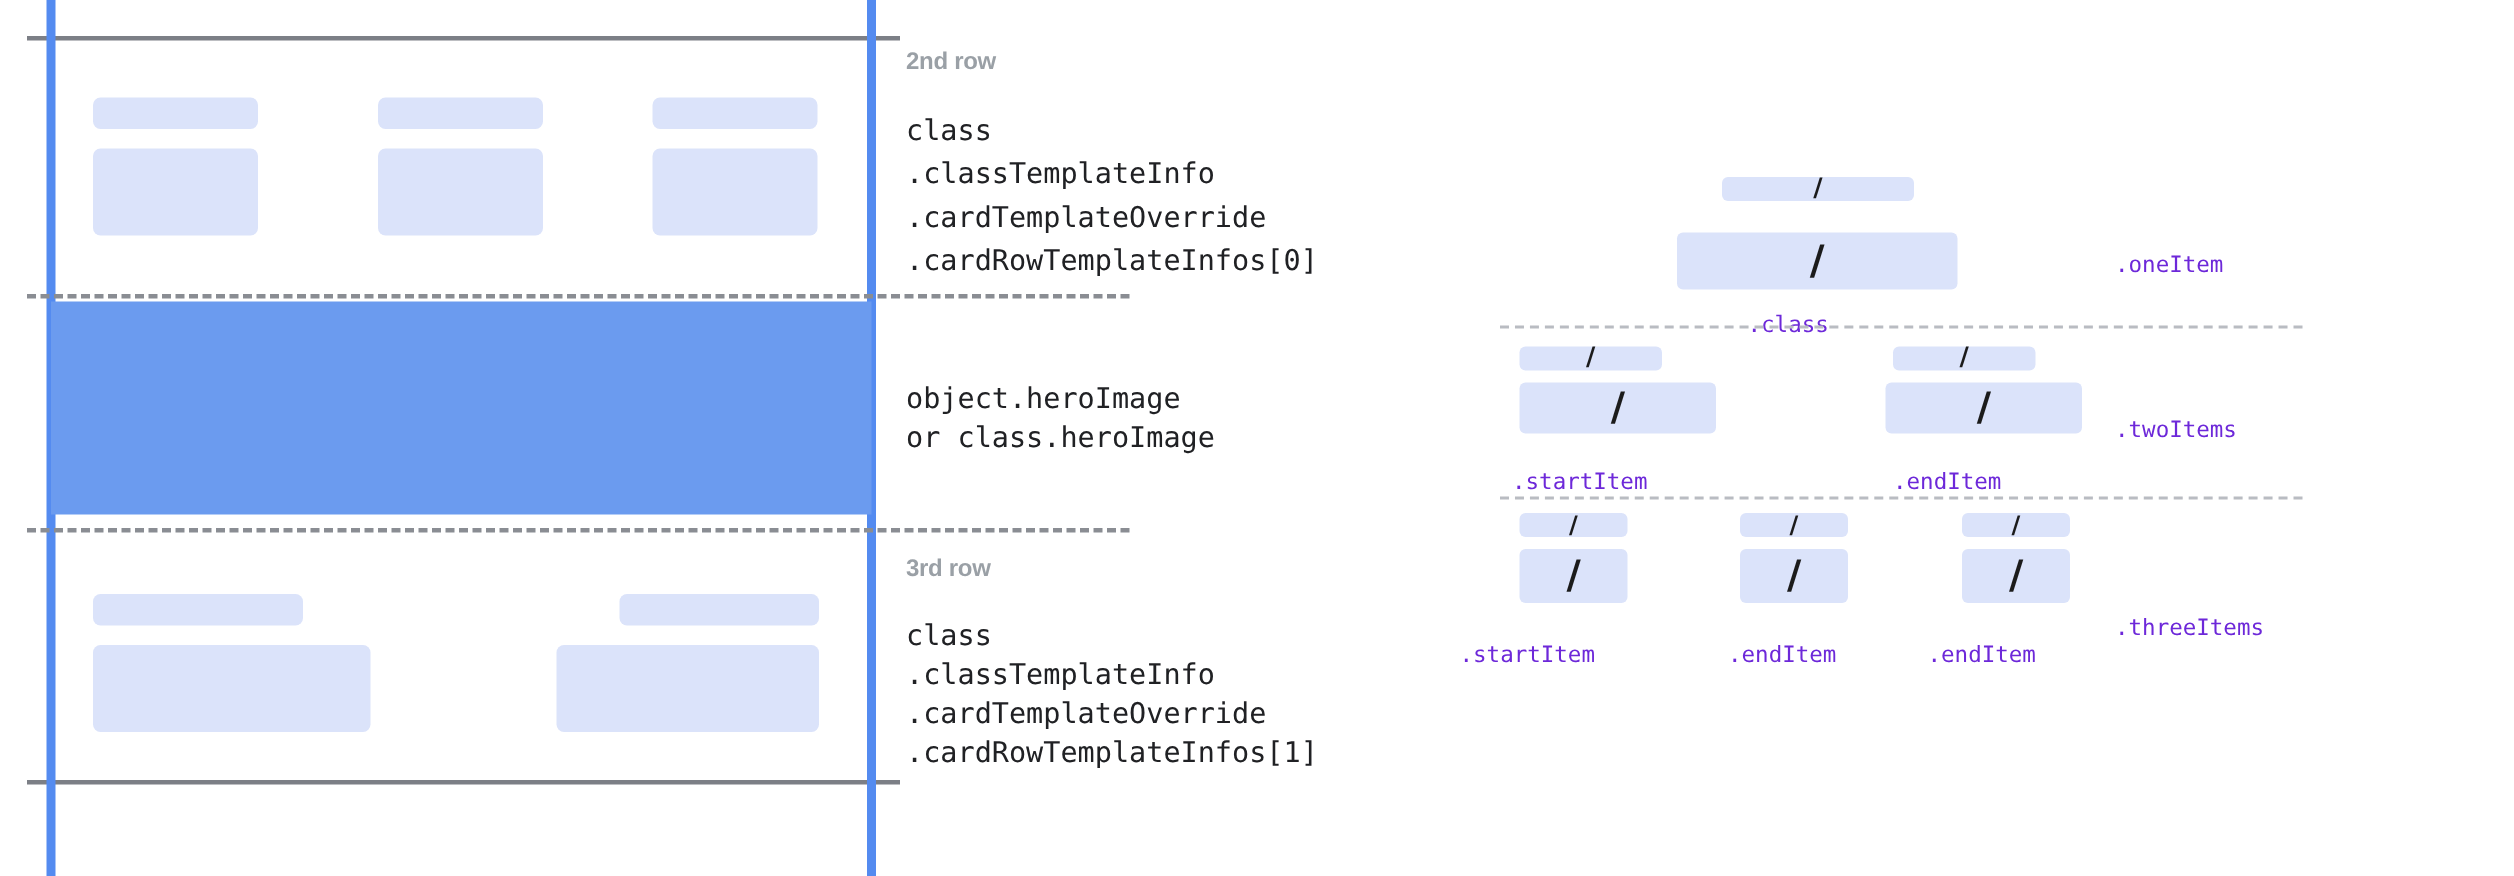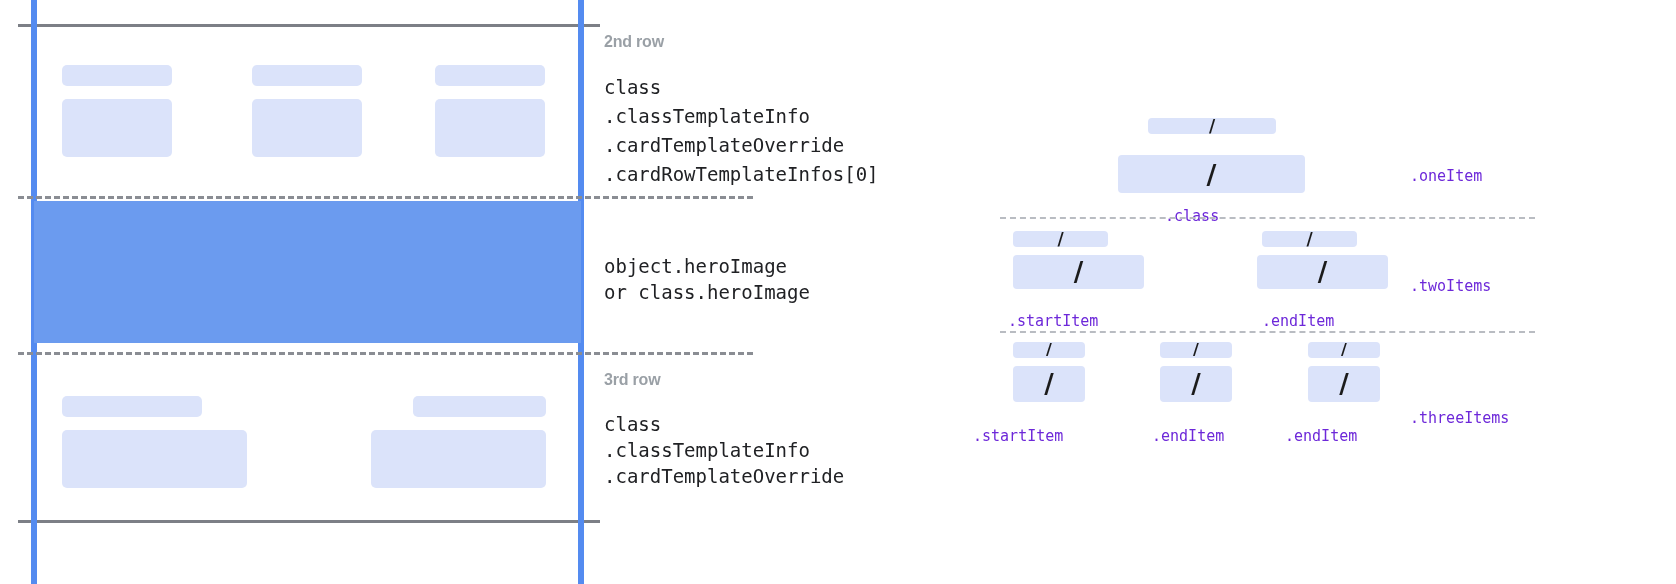--- a/index.html
+++ b/index.html
@@ -147,20 +147,21 @@
   <div class="mono" style="left:604px; top:160px;">.cardRowTemplateInfos[0]</div>
 
   <div class="mono" style="left:604px; top:278px;">or class.heroImage</div>
   <div class="mono" style="left:604px; top:252px;">object.heroImage</div>
 
   <div class="row-title" style="left:604px; top:371px;">3rd row</div>
 
   <div class="mono" style="left:604px; top:410px;">class</div>
   <div class="mono" style="left:604px; top:436px;">.classTemplateInfo</div>
   <div class="mono" style="left:604px; top:462px;">.cardTemplateOverride</div>
+  <div class="mono" style="left:604px; top:488px;">.cardRowTemplateInfos[1]</div>
 
   <div class="item-area">
 
     <div class="slot" style="left:188px; top:118px; width:128px; height:16px;">
       <div class="slash" style="font-size:17px;">/</div>
     </div>
     <div class="slot" style="left:158px; top:155px; width:187px; height:38px;">
       <div class="slash" style="font-size:27px;">/</div>
     </div>
     <div class="cap" style="left:205px; top:192px;">.class</div>

